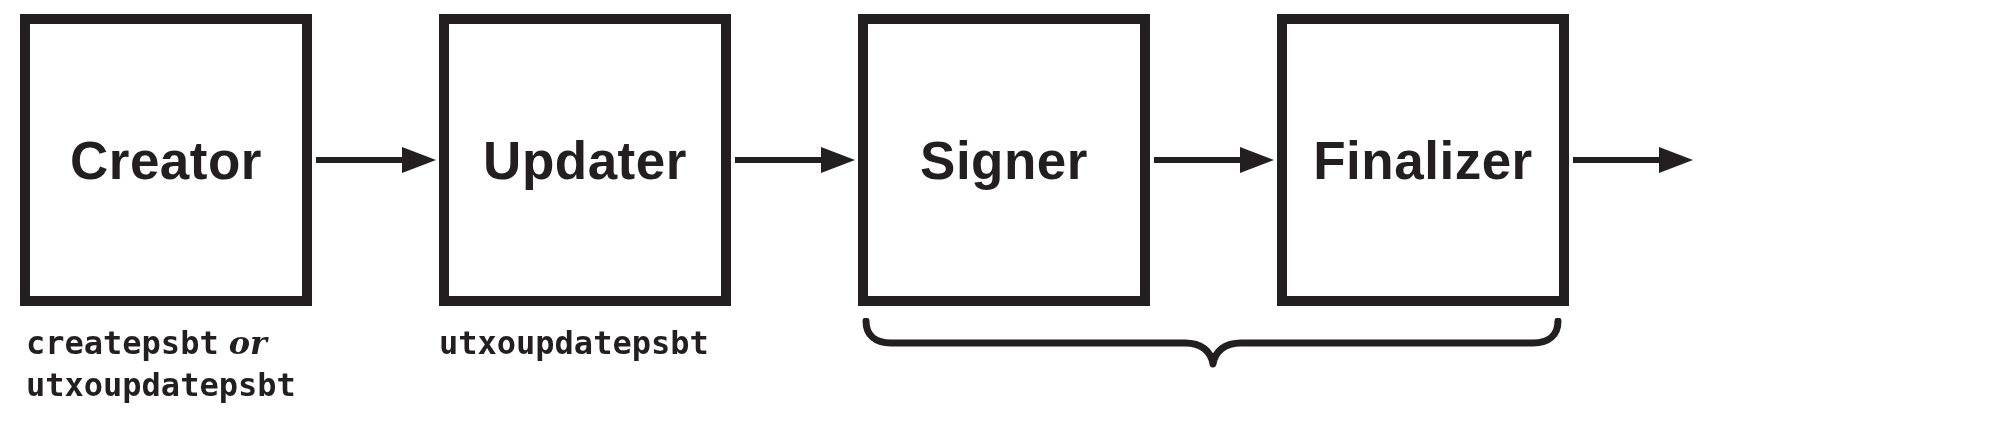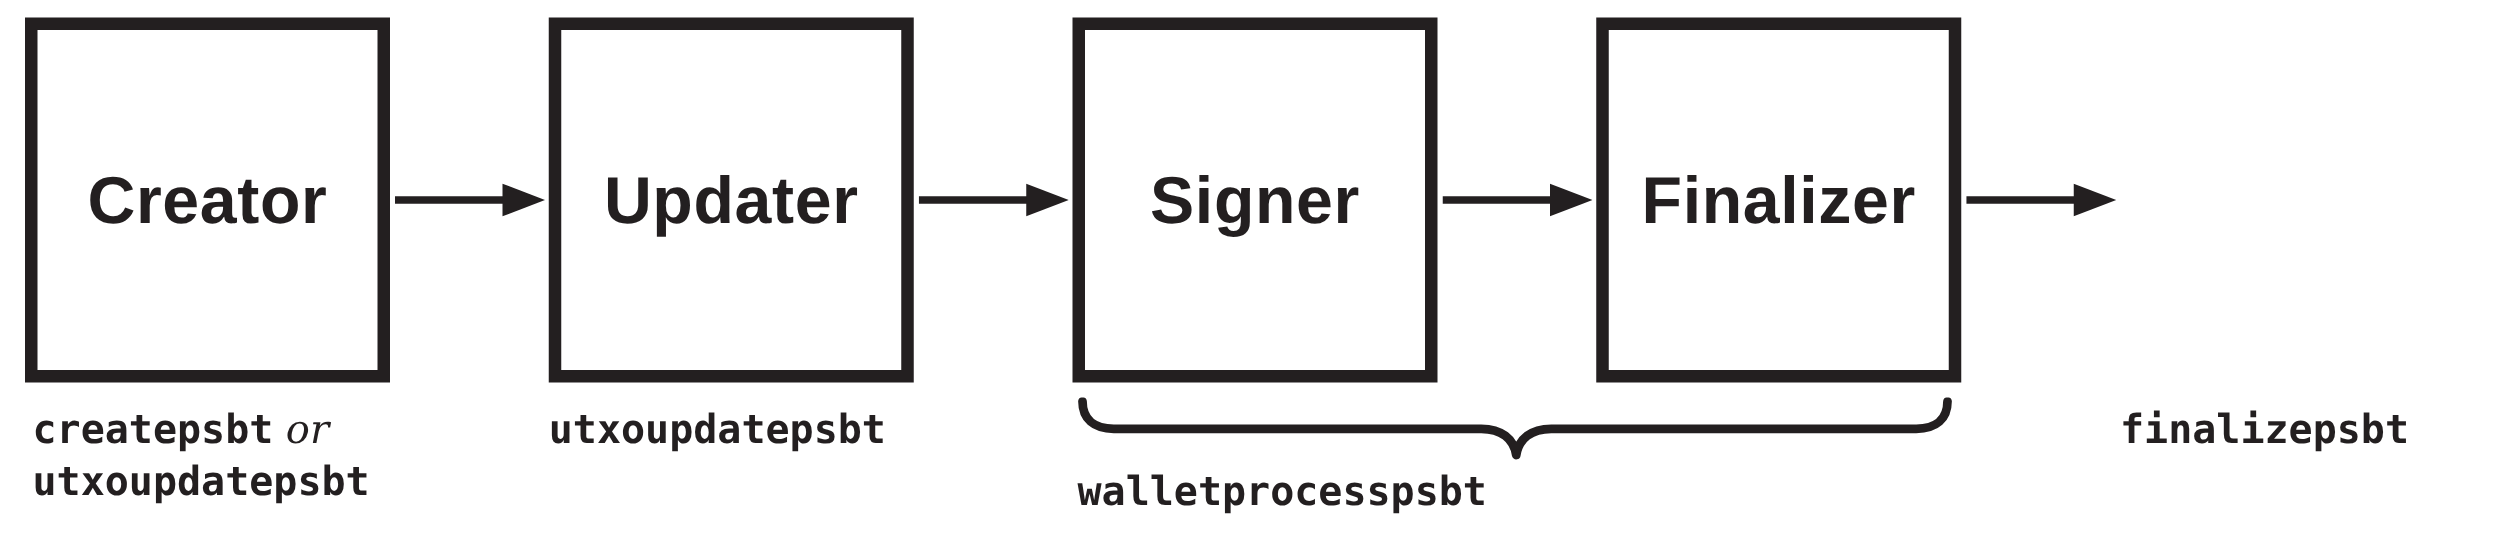--- a/index.html
+++ b/index.html
@@ -57,21 +57,21 @@
     color:var(--ink);
     font-family:"DejaVu Sans Mono", monospace;
     font-weight:bold;
     font-size:32px;
     line-height:42px;
     white-space:nowrap;
   }
   .caption .or{
     font-family:"DejaVu Serif", serif;
     font-style:italic;
-    font-weight:normal;
+    font-weight:bold;
     margin-left:10px;
   }
   .caption.centered{
     text-align:left;
   }
   .brace-svg{
     position:absolute;
     left:862px;
     top:318px;
     width:700px;
@@ -127,17 +127,15 @@
     <div>
       <span>utxoupdatepsbt</span>
     </div>
   </div>
 
   <div class="caption centered" style="left:439px; top:322px; width:292px">utxoupdatepsbt</div>
 
   <svg class="brace-svg" viewBox="0 0 700 50">
     <path d="M 4,3 C 4,17 13,25 29,25 L 323,25 C 339,25 349,33 351,46 C 353,33 363,25 379,25 L 671,25 C 687,25 696,17 696,3"></path>
   </svg>
-  <div class="caption centered" style="left:862px; top:372px; width:700px">walletprocesspsbt</div>
 
-  <div class="caption centered" style="left:1696px; top:322px; width:292px">finalizepsbt</div>
 
 </div>
 
 </body></html>

